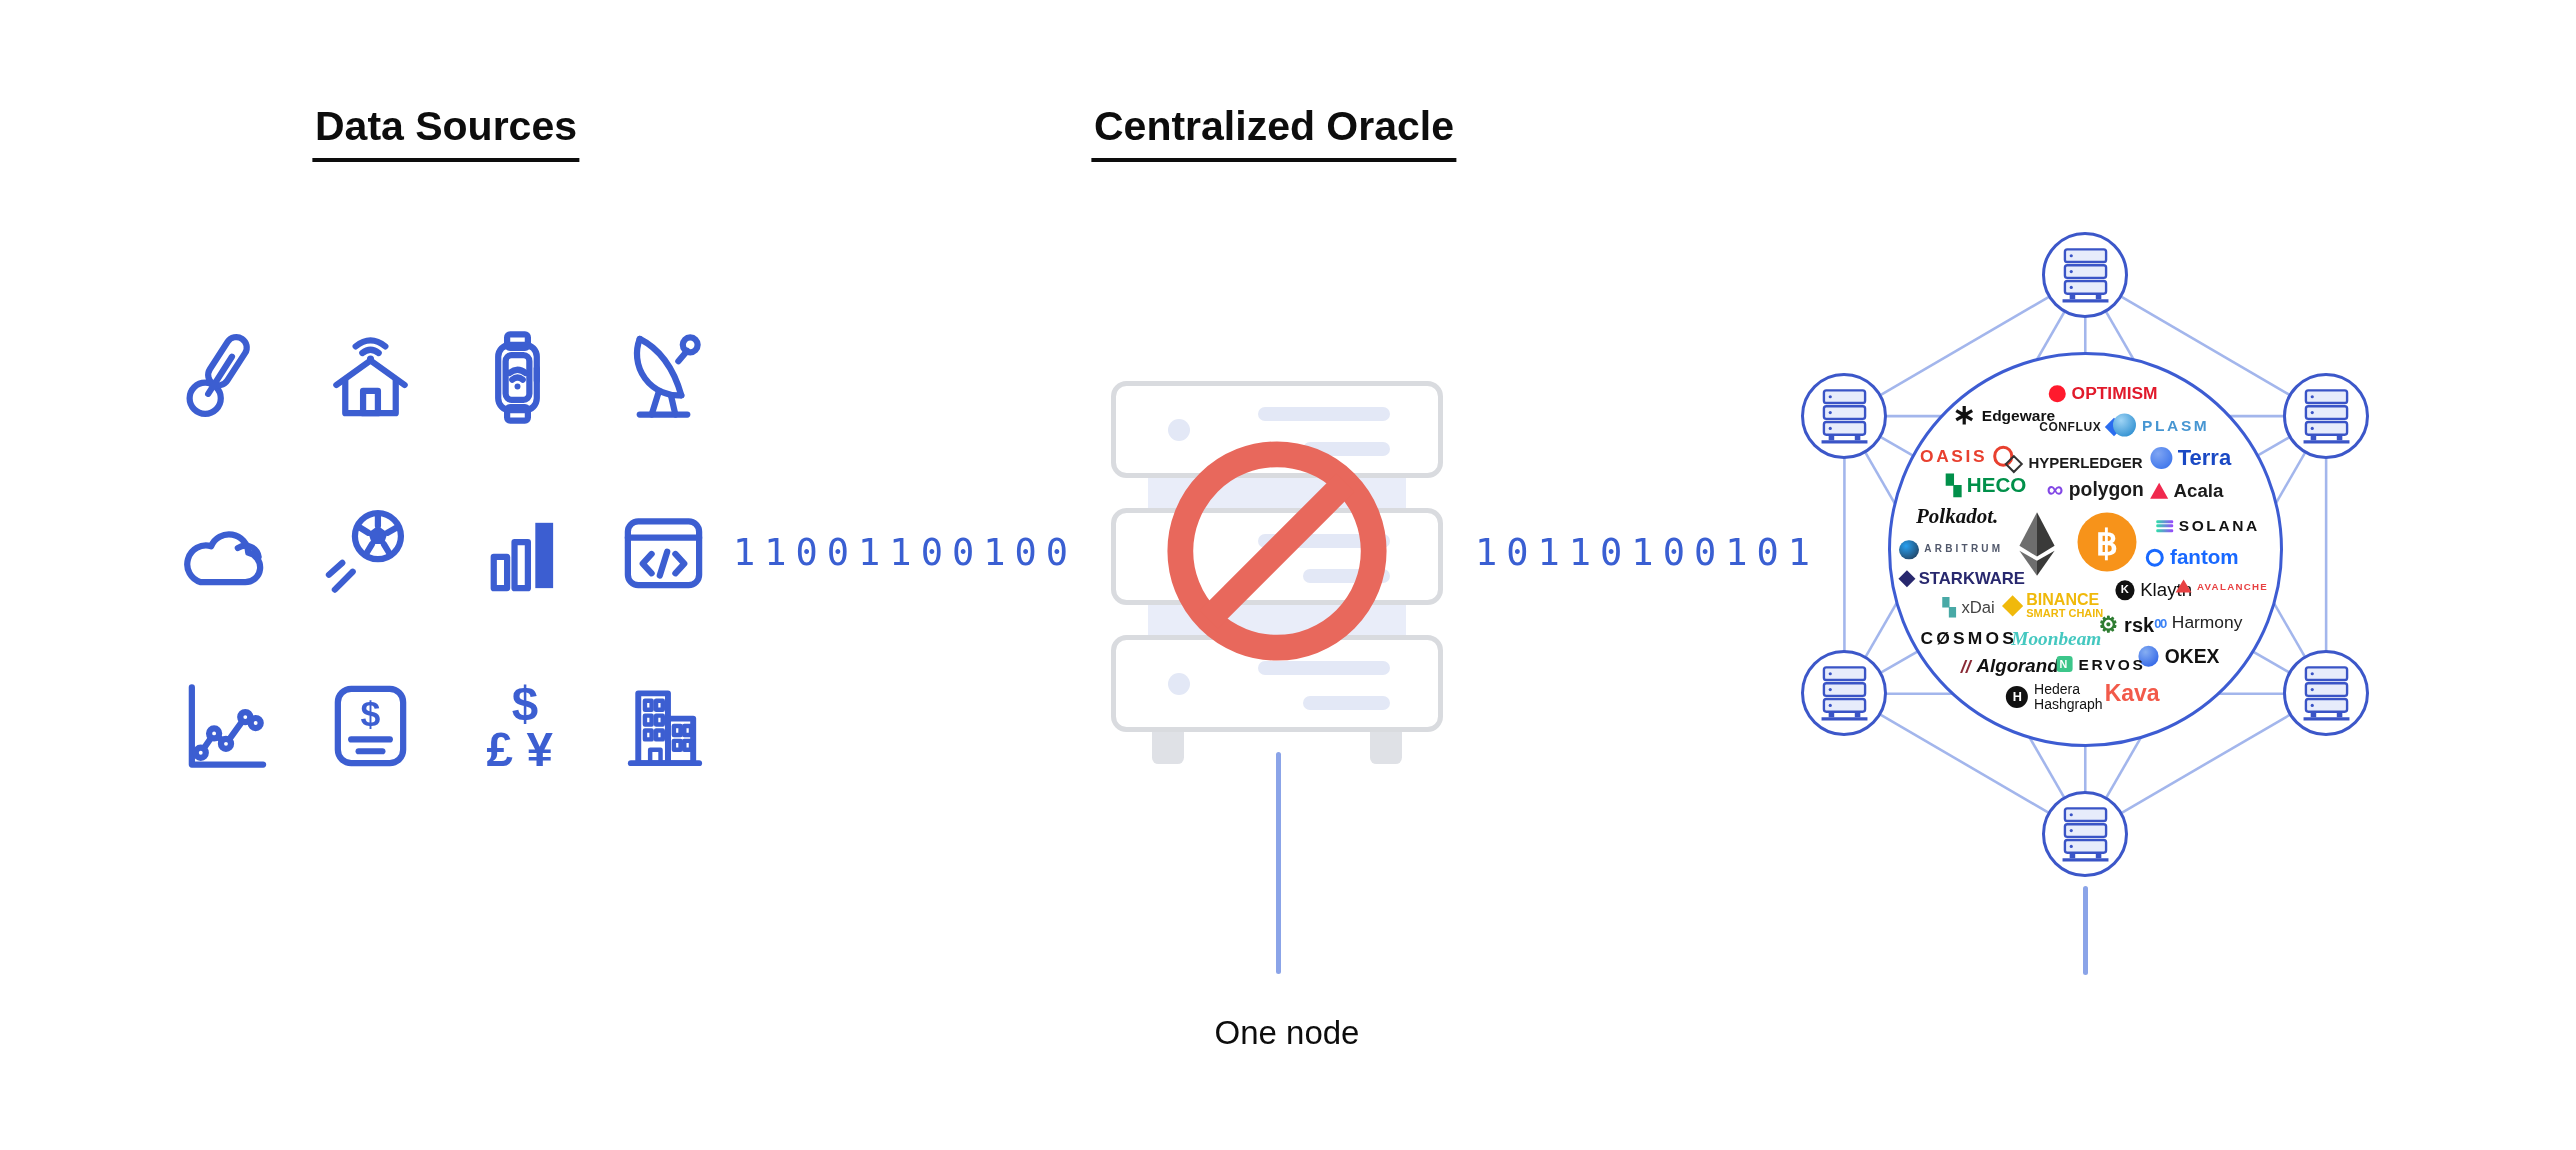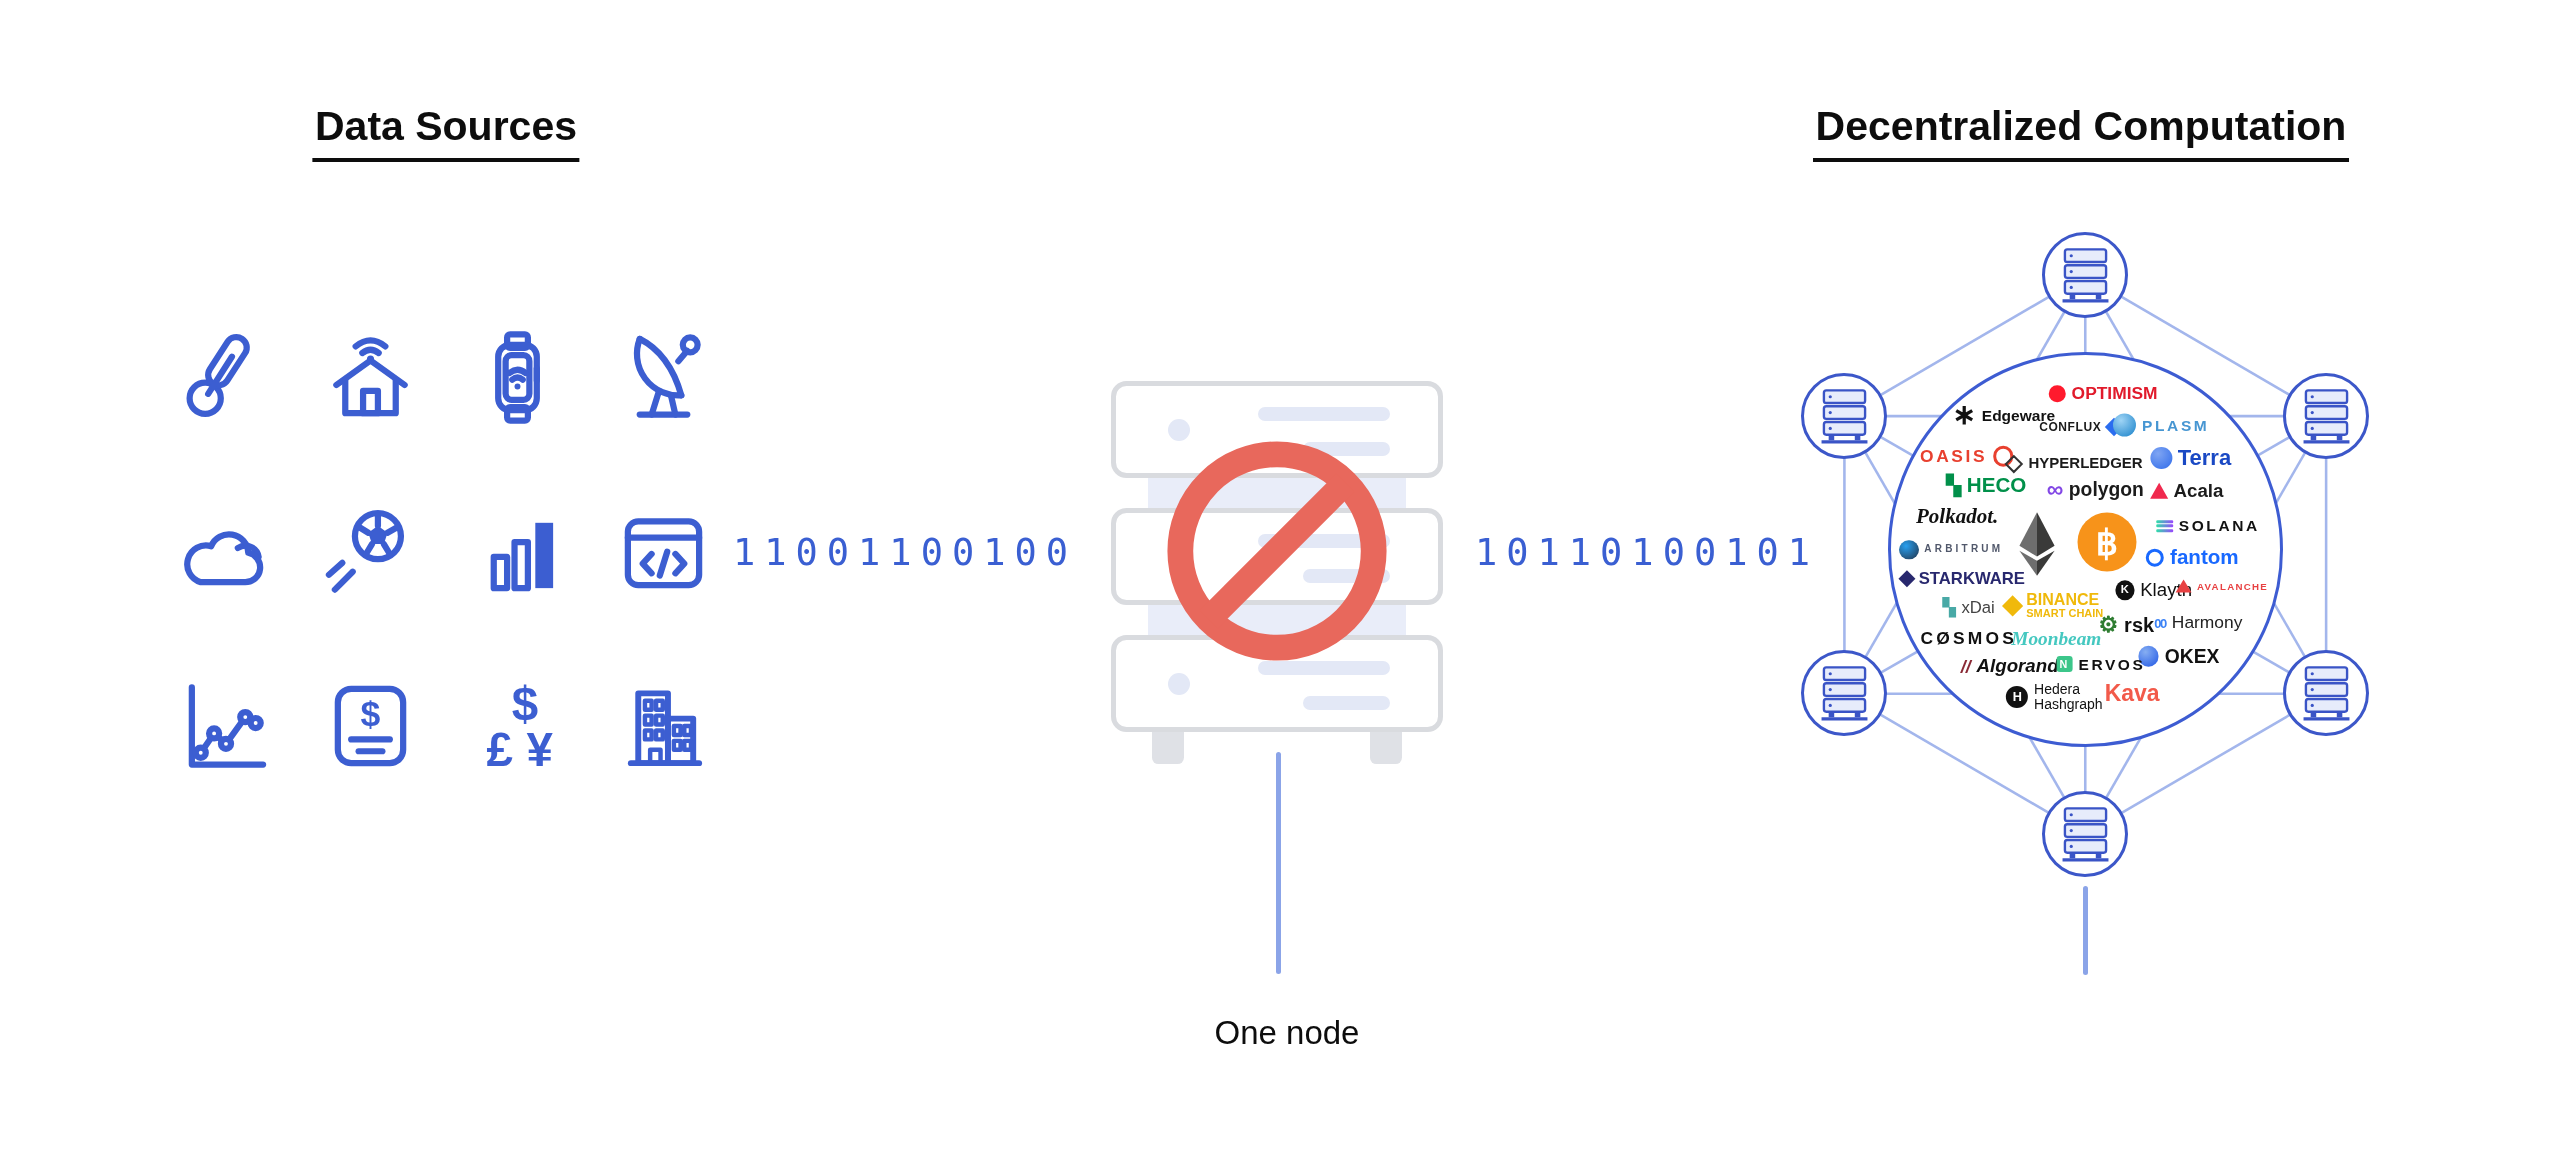--- a/index.html
+++ b/index.html
@@ -46,21 +46,21 @@
         white-space:nowrap;z-index:2;line-height:1;}
   .logo .ic{display:inline-flex;align-items:center;justify-content:center;flex-shrink:0;line-height:1;}
   .twoline{display:flex;flex-direction:column;line-height:1.08;text-align:left;}
 </style>
 </head>
 <body>
 
 <div id="canvas">
 
   <div class="title" style="left:446px">Data Sources</div>
-  <div class="title" style="left:2081px">Decentralized Computation</div>
+  <div class="title" style="left:1274px">Centralized Oracle</div>
 
   <div class="ds-grid">
     <div class="ds-cell">
       <svg viewBox="0 0 64 64" fill="none" stroke="#3c5ed1" stroke-width="4.2" stroke-linecap="round" stroke-linejoin="round">
         <circle cx="19" cy="46" r="10.5"></circle>
         <rect x="27" y="3" width="14" height="36" rx="7" transform="rotate(33 34 21)"></rect>
         <line x1="21" y1="43" x2="37" y2="18"></line>
       </svg>
     </div>
     <div class="ds-cell">

